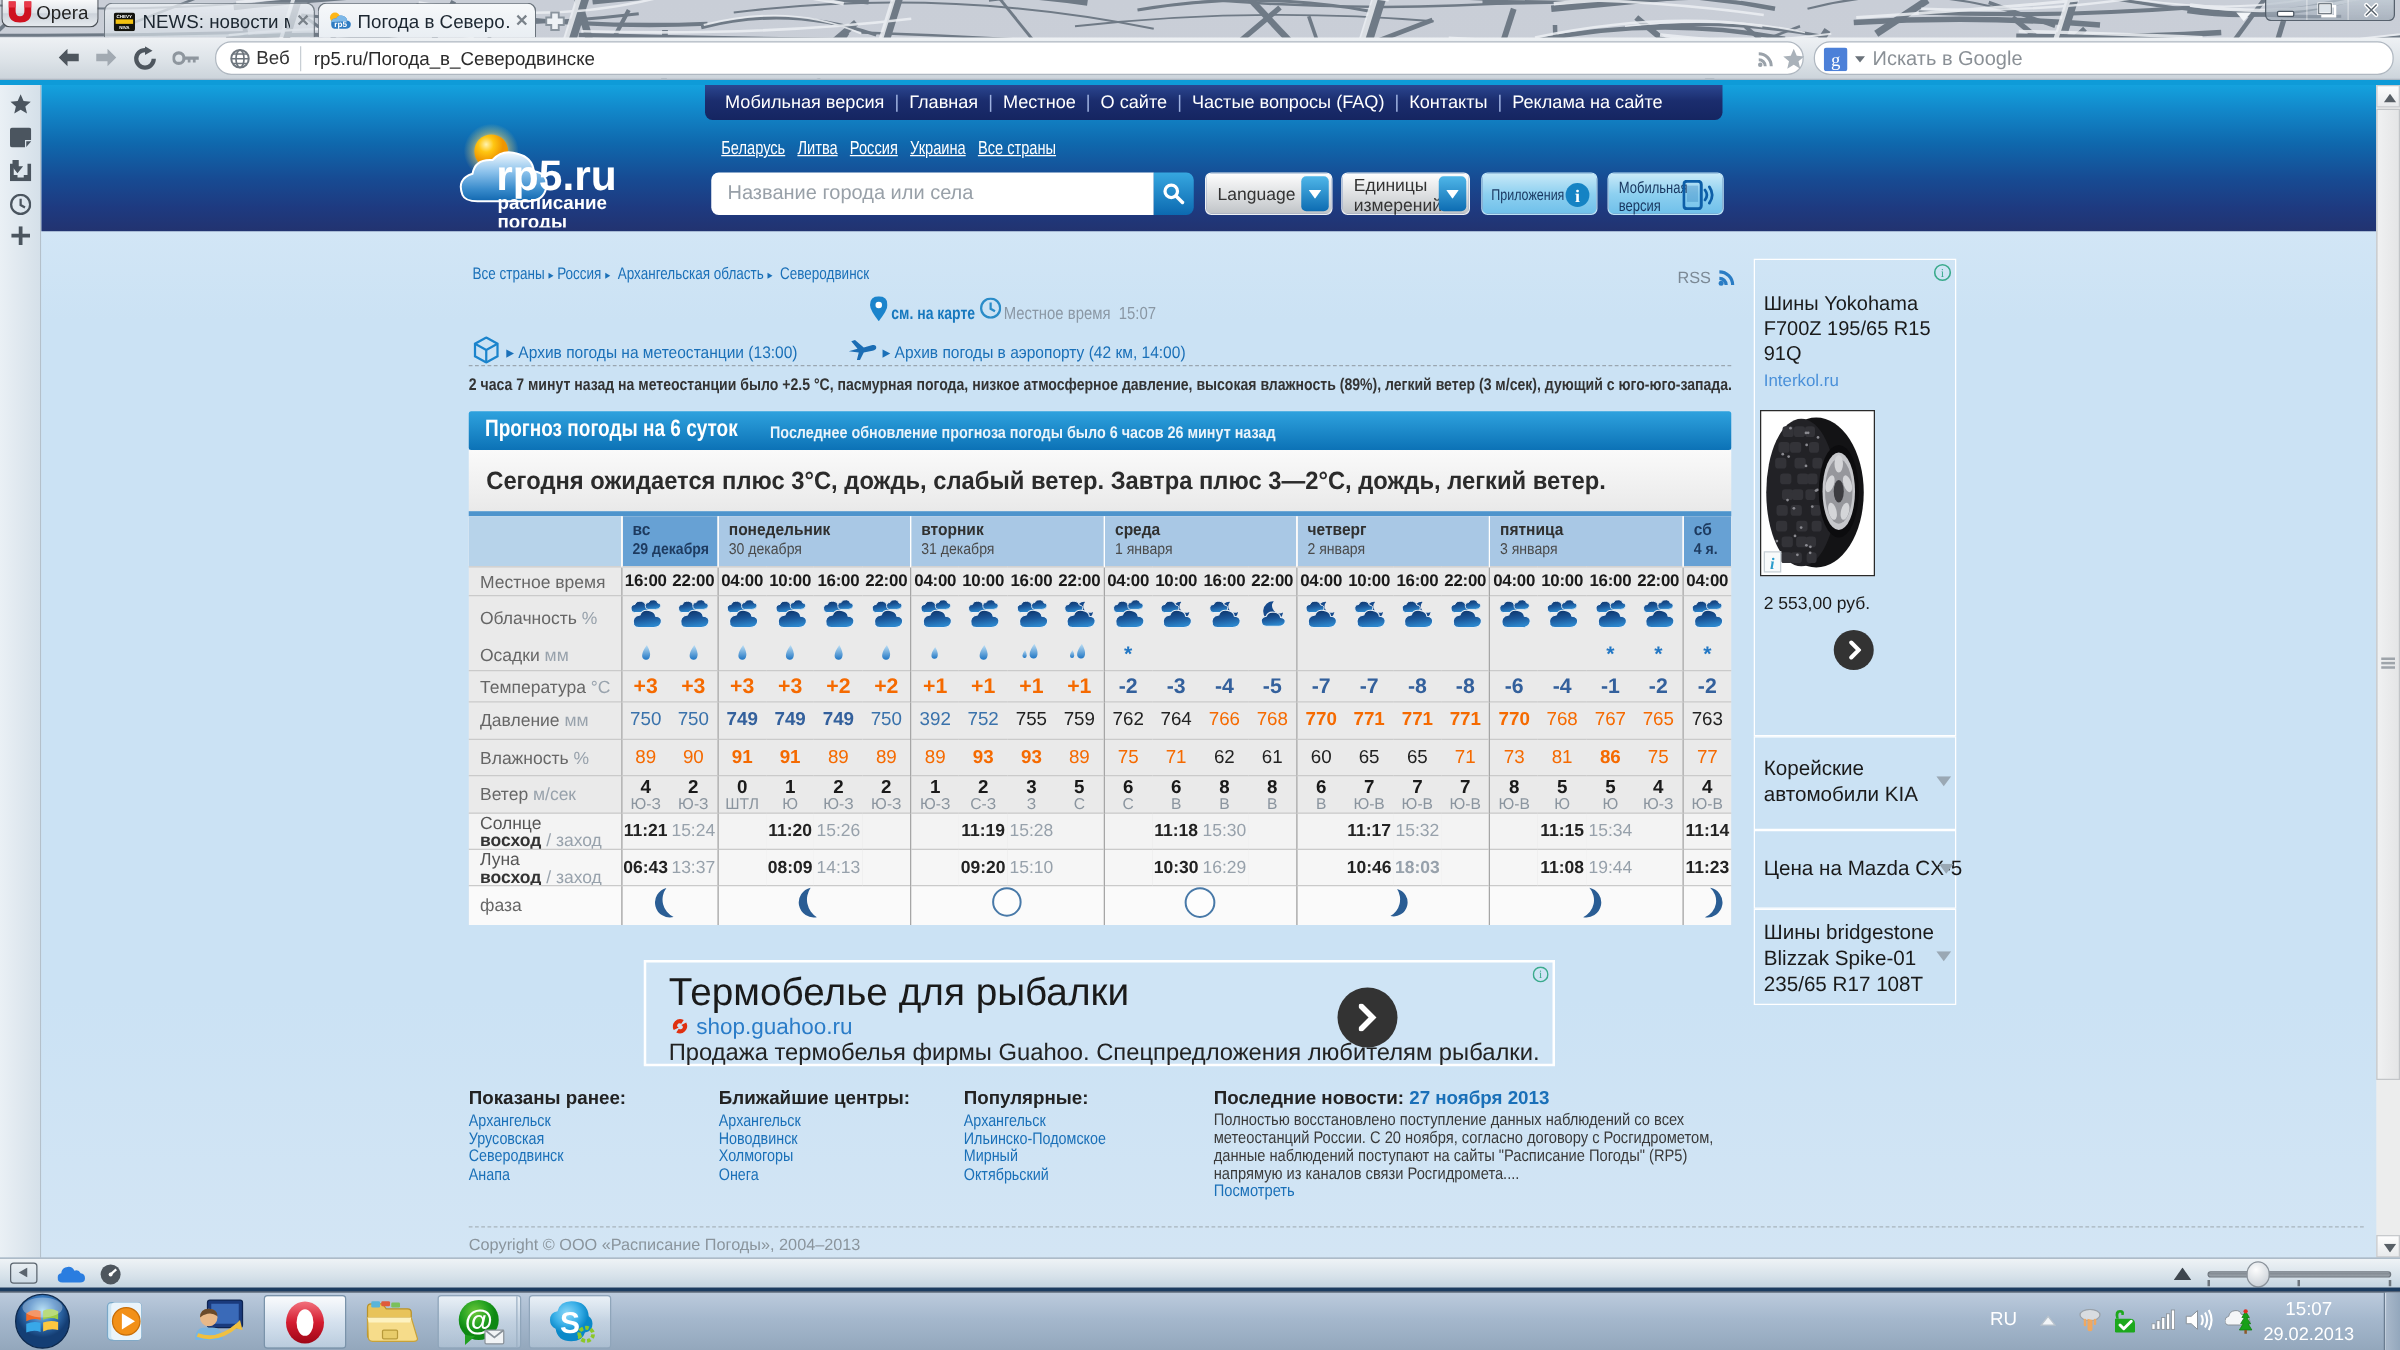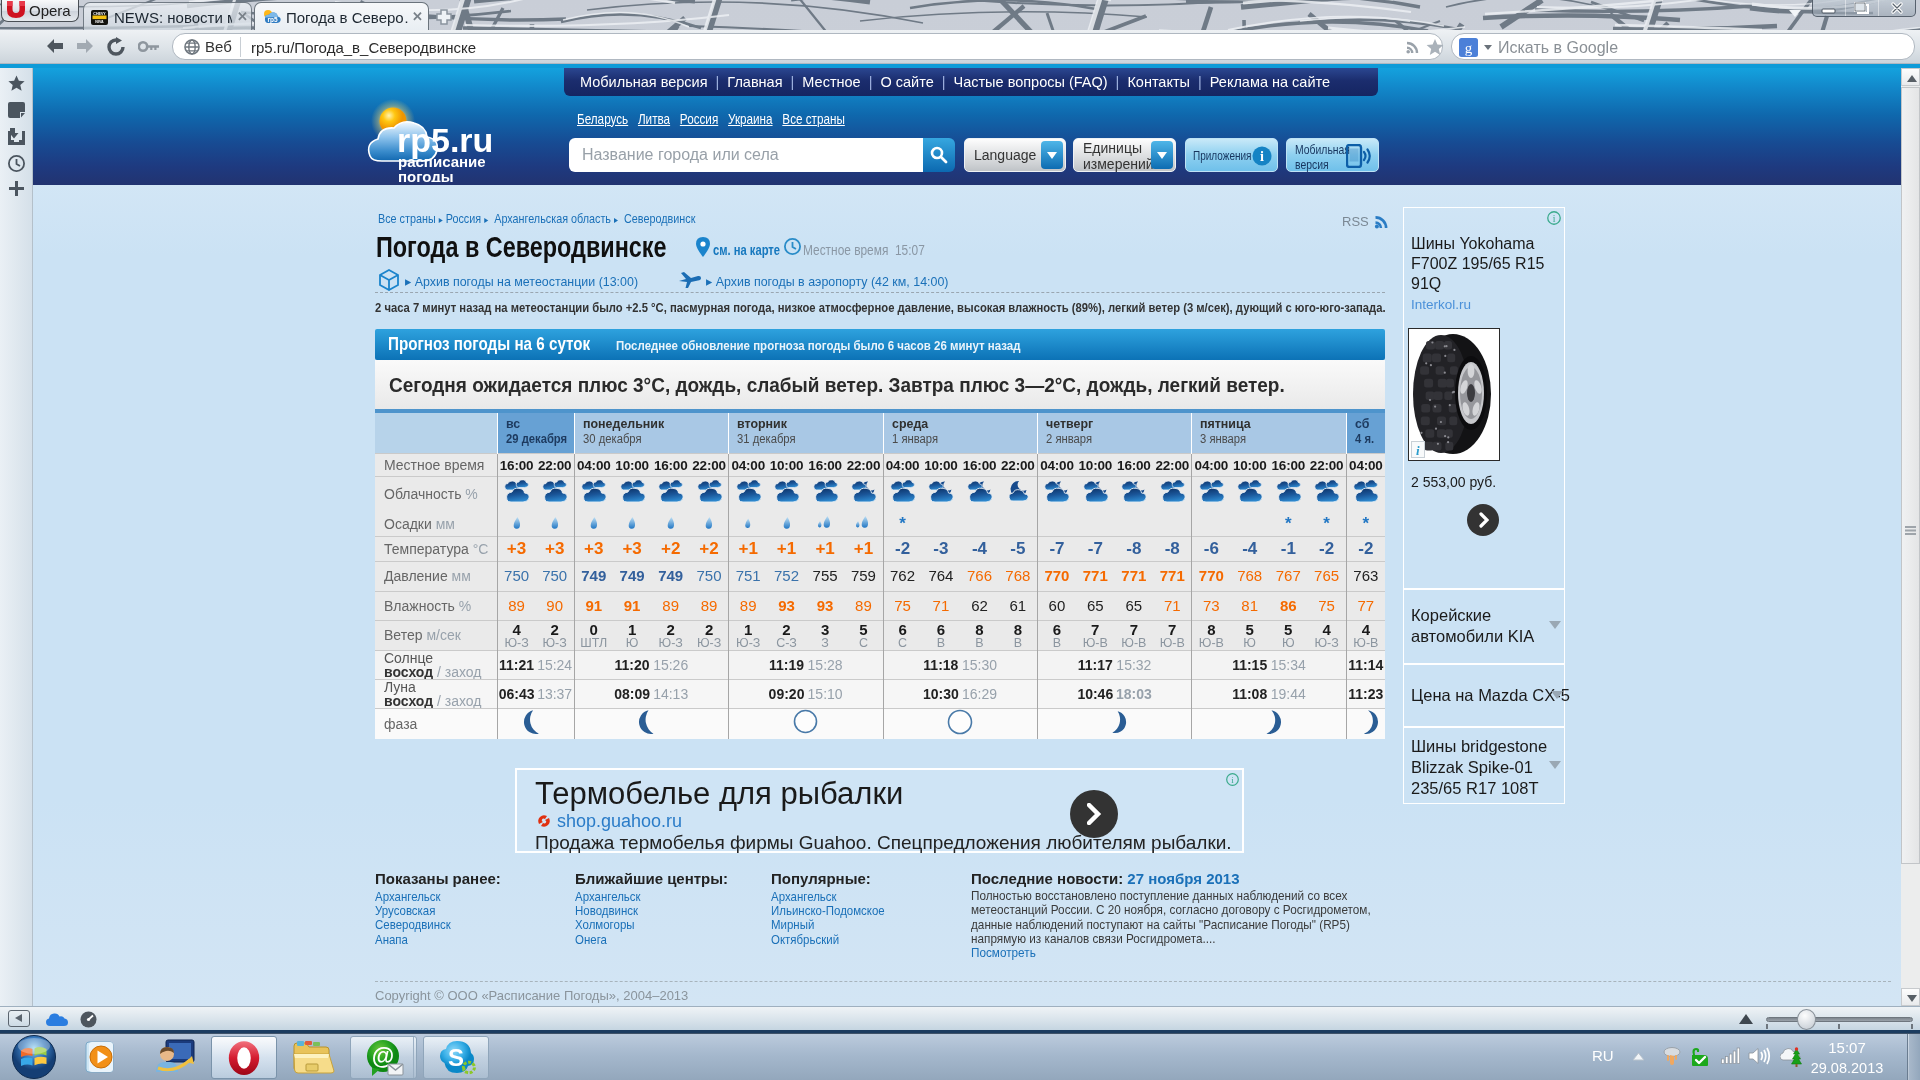--- a/index.html
+++ b/index.html
@@ -431,21 +431,20 @@
         </defs>
       </svg>
 
       <div class="abs" style="left:345px;top:143px;font-size:13.5px;"><span class="blue cx80">Все страны <span style="font-size:10px;">▸</span> Россия <span style="font-size:10px;">▸</span>&nbsp; Архангельская область <span style="font-size:10px;">▸</span>&nbsp; Северодвинск</span></div>
       <div class="abs" style="left:1309px;top:146px;font-size:13px;color:#7b8894;">RSS</div>
       <svg class="abs" style="left:1340px;top:146px" width="17" height="16" viewBox="0 0 16 16">
           <path d="M2 8.6 A5.4 5.4 0 0 1 7.4 14" fill="none" stroke="#2a7cc4" stroke-width="2.6"></path>
           <path d="M2 3.4 A10.6 10.6 0 0 1 12.6 14" fill="none" stroke="#2a7cc4" stroke-width="2.6"></path>
           <circle cx="3.4" cy="12.6" r="2" fill="#2a7cc4"></circle>
         </svg>
-      <div class="abs h1" style="left:343px;top:162px;"><span class="cx78">Погода в Северодвинске</span></div>
       <svg class="abs" style="left:663px;top:169px" width="14" height="20" viewBox="0 0 14 20">
           <path d="M7 0 Q14 0 14 7 Q14 11 7 20 Q0 11 0 7 Q0 0 7 0 Z" fill="#1b84cc"></path>
           <circle cx="7" cy="7" r="2.6" fill="#fff"></circle>
         </svg>
       <div class="abs" style="left:680px;top:174px;font-size:14px;font-weight:bold;color:#1778be;"><span class="cx80">см. на карте</span></div>
       <svg class="abs" style="left:751px;top:170px" width="17" height="17" viewBox="0 0 17 17">
           <circle cx="8.5" cy="8.5" r="7.6" fill="none" stroke="#2a8cc8" stroke-width="1.8"></circle>
           <path d="M8.5 4 L8.5 9 L12 11" fill="none" stroke="#2a8cc8" stroke-width="1.8"></path>
         </svg>
       <div class="abs" style="left:770px;top:174px;font-size:14px;color:#8a97a4;"><span class="cx85">Местное время&nbsp; 15:07</span></div>
@@ -704,21 +703,21 @@
                 <td class="d"><span class="blb" style="font-size:17px;">-2</span></td>
               </tr>
       <tr class="r" style="height:30px;">
                 <td class="lab">Давление <span style="color:#98a2ac">мм</span></td>
                 <td class="d"><span class="bl" style="font-size:15px;">750</span></td>
                 <td><span class="bl" style="font-size:15px;">750</span></td>
                 <td class="d"><span class="blb" style="font-size:15px;">749</span></td>
                 <td><span class="blb" style="font-size:15px;">749</span></td>
                 <td><span class="blb" style="font-size:15px;">749</span></td>
                 <td><span class="bl" style="font-size:15px;">750</span></td>
-                <td class="d"><span class="bl" style="font-size:15px;">751</span></td>
+                <td class="d"><span class="bl" style="font-size:15px;">392</span></td>
                 <td><span class="bl" style="font-size:15px;">752</span></td>
                 <td><span class="bk" style="font-size:15px;">755</span></td>
                 <td><span class="bk" style="font-size:15px;">759</span></td>
                 <td class="d"><span class="bk" style="font-size:15px;">762</span></td>
                 <td><span class="bk" style="font-size:15px;">764</span></td>
                 <td><span class="or" style="font-size:15px;">766</span></td>
                 <td><span class="or" style="font-size:15px;">768</span></td>
                 <td class="d"><span class="orb" style="font-size:15px;">770</span></td>
                 <td><span class="orb" style="font-size:15px;">771</span></td>
                 <td><span class="orb" style="font-size:15px;">771</span></td>
@@ -1224,18 +1223,18 @@
       <path d="M13 5 Q15.5 9 13 13 M16 3 Q19.5 9 16 15 M19 1 Q23.5 9 19 17" fill="none" stroke="#fff" stroke-width="1.7"></path>
     </svg>
     <svg class="trayico" style="left:1780px" width="24" height="21" viewBox="0 0 24 21">
       <path d="M3 13 Q0 13 0 9.5 Q0 6.5 3 6 Q3.5 2 8 1.5 Q12 1 13 4.5 Q16 4 17 6.5 Q20 7 20 10 Q20 13 17 13 Z" fill="#f4f6f8" stroke="#8a929a" stroke-width="0.8"></path>
       <path d="M16.5 2 L19.5 7 L17.5 7 L20.5 12 L18.5 12 L21.5 17 L11.5 17 L14.5 12 L12.5 12 L15.5 7 L13.5 7 Z" fill="#18a018" stroke="#0c7c0c" stroke-width="0.6"></path>
       <rect x="15.5" y="17" width="2" height="3" fill="#8a5a2a"></rect>
       <circle cx="16.5" cy="2" r="1.7" fill="#e03020"></circle>
     </svg>
     <div id="clock">
         <div style="margin-top:2px;">15:07</div>
-        <div style="margin-top:4px;font-size:14.5px;">29.08.2013</div>
+        <div style="margin-top:4px;font-size:14.5px;">29.02.2013</div>
       </div>
     <div style="position:absolute;right:12px;top:0;width:1px;height:47px;background:#6a7c90;box-shadow:1px 0 rgba(255,255,255,.35);"></div>
     <div style="position:absolute;right:0;top:0;width:11px;height:47px;background:linear-gradient(90deg,#a8b8ca,#93a7bc);"></div>
   </div>
 </div>
 
 </body></html>

